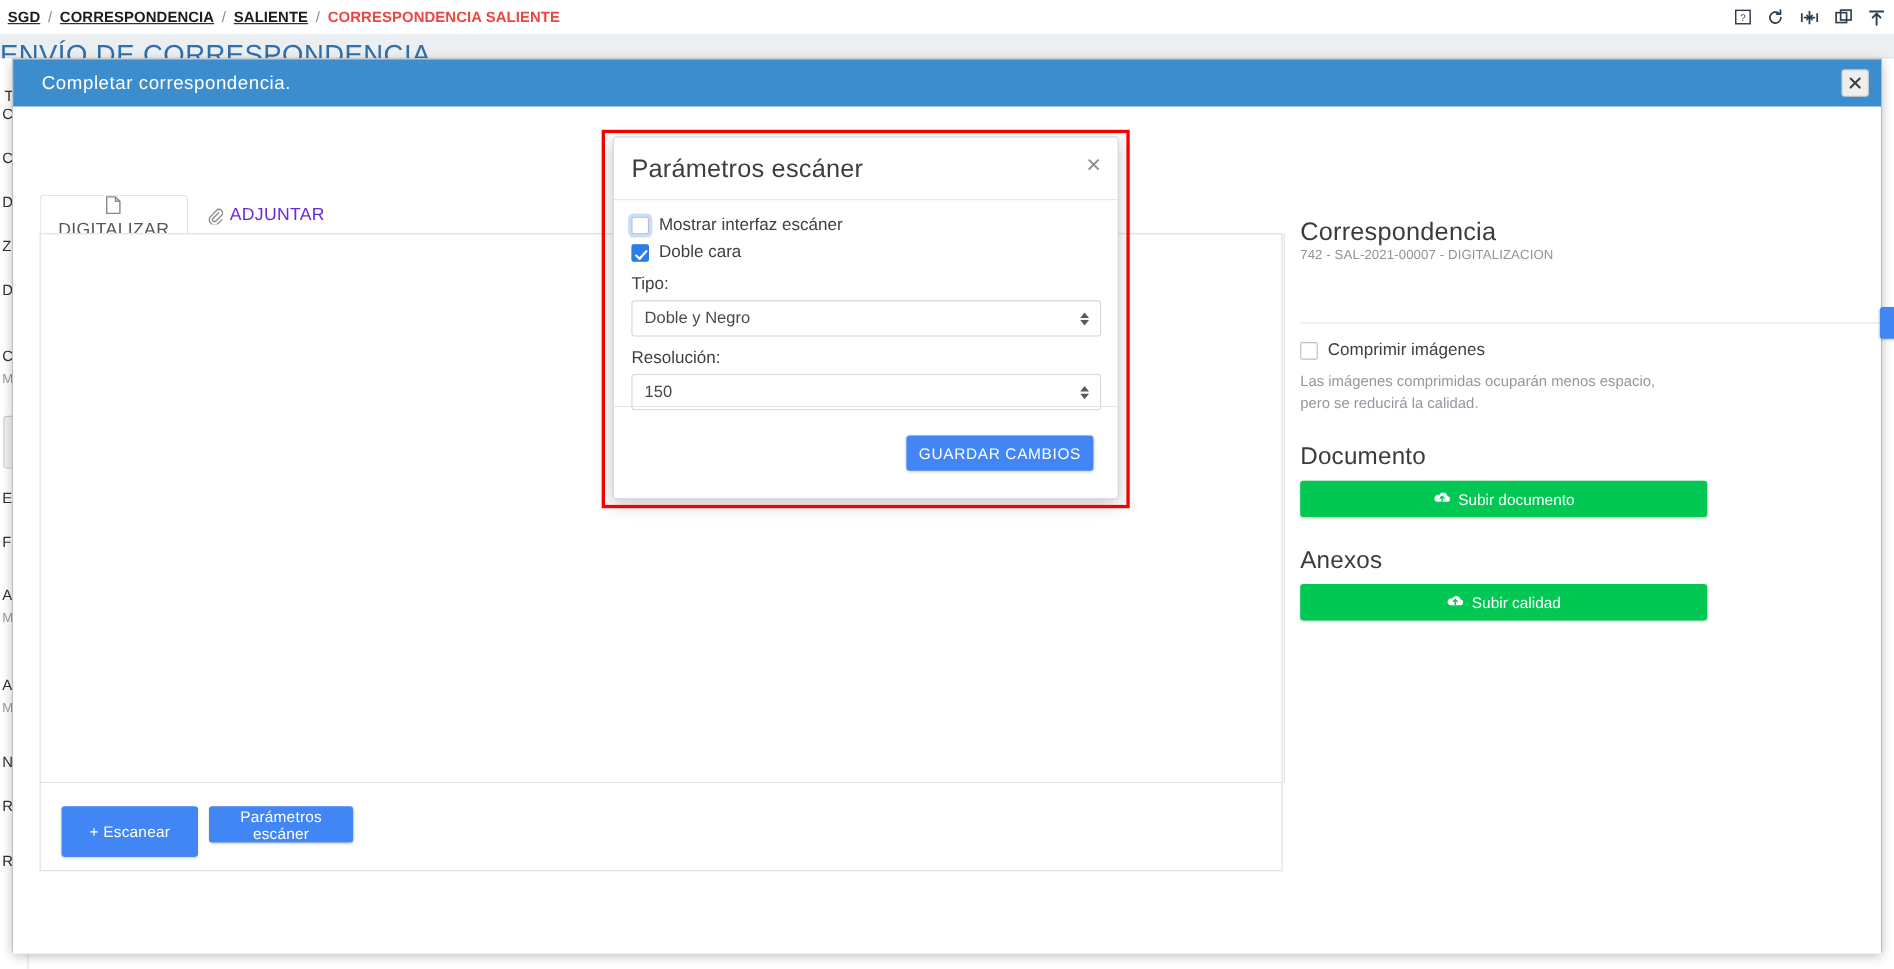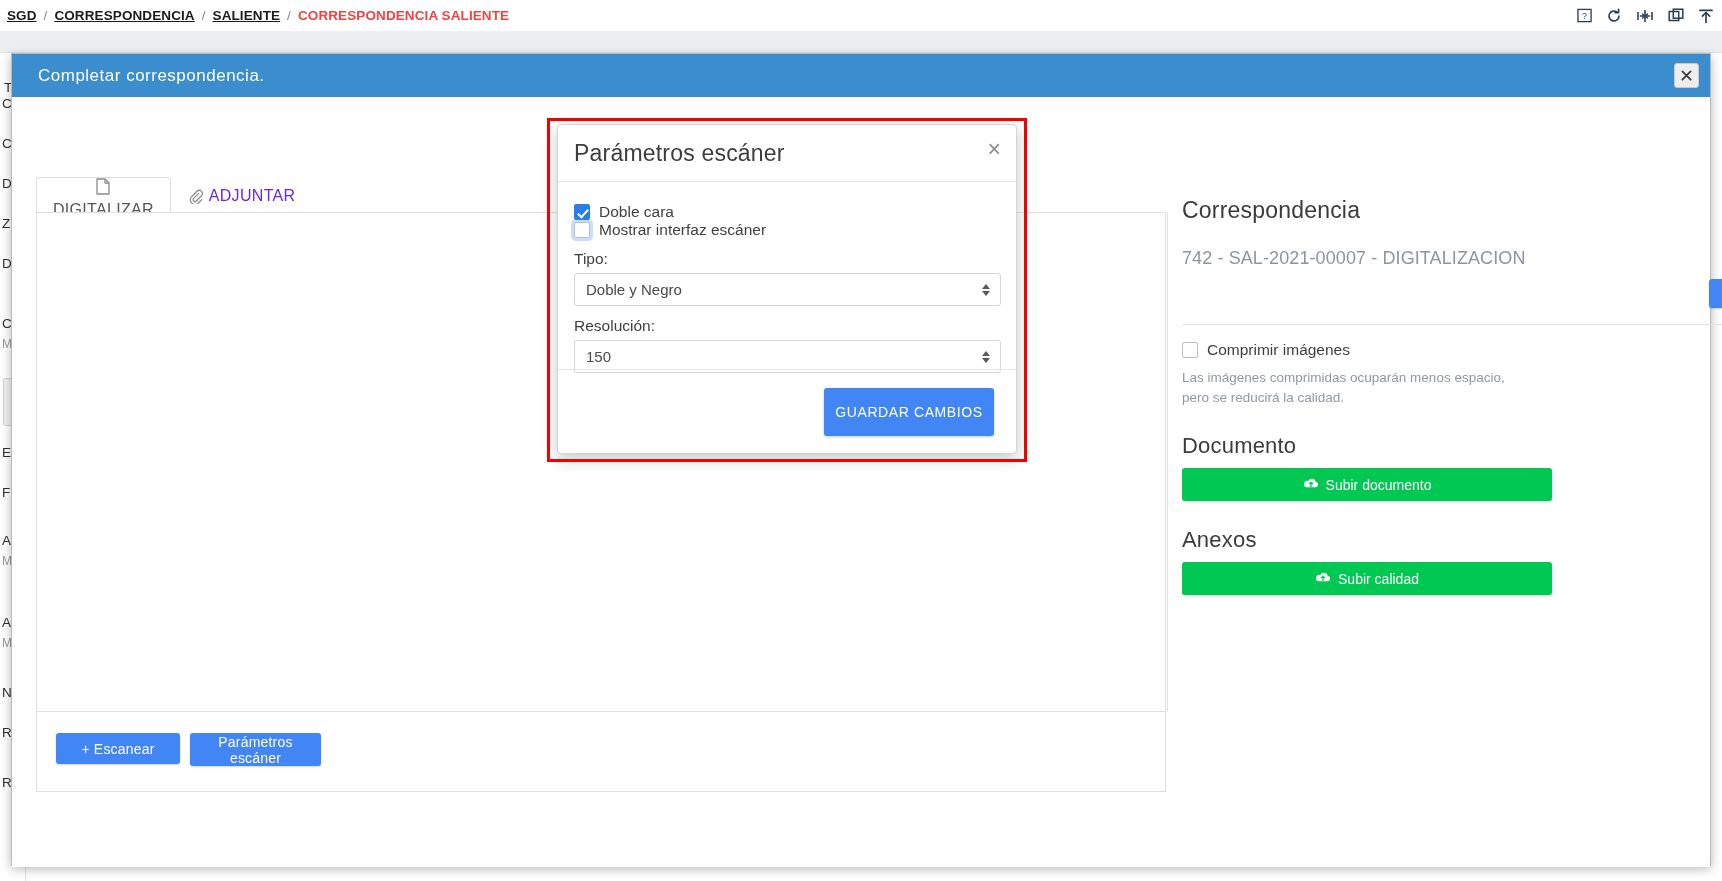--- a/index.html
+++ b/index.html
@@ -98,28 +98,28 @@
   .scan-footer {
     position: absolute; top: 615px; left: 24px; width: 1130px; height: 80px;
     background: #ffffff; border: 1px solid #dedede; border-top: none;
   }
   .btn-blue {
     background: #4285f4; color: #fff; border: none; border-radius: 3px;
     font-size: 14px; font-family: "Liberation Sans", sans-serif;
     cursor: pointer; letter-spacing: .2px;
     box-shadow: 0 1px 2px rgba(0,0,0,.18);
   }
-  .btn-escanear { position: absolute; left: 19px; top: 21px; width: 124px; height: 31px; text-align: center; }
+  .btn-escanear { position: absolute; left: 19px; top: 21px; width: 124px; height: 46px; text-align: center; }
   .btn-params   { position: absolute; left: 153px; top: 21px; width: 131px; height: 33px; }
 
   
   .right-sep { position: absolute; top: 115px; left: 1155px; width: 1px; height: 500px; background: #e2e2e2; }
   .right-col { position: absolute; top: 100px; left: 1170px; width: 400px; }
   .rc-title { font-size: 23px; color: #3b3b3b; font-weight: 400; margin: 0; letter-spacing: .2px; }
-  .rc-sub   { font-size: 18px; color: #8d959c; margin-top: 24px; letter-spacing: .1px; }
+  .rc-sub   { font-size: 12px; color: #8d959c; margin-top: 0; letter-spacing: .1px; }
   .btn-sticker {
     position: absolute; right: -230px; top: 82px; width: 103px; height: 29px;
     font-size: 13px;
   }
   .rc-hr { margin-top: 55px; border-top: 1px solid #e4e4e4; width: 666px; }
 
   .cb-row { display: flex; align-items: center; gap: 9px; margin-top: 16px; }
   .cb {
     width: 16px; height: 16px; border: 1px solid #b9bfc4; border-radius: 2px;
     background: #fff; flex: none; cursor: pointer;
@@ -176,21 +176,21 @@
   }
   .sel .arrows i { display: block; width: 0; height: 0; border-left: 4px solid transparent; border-right: 4px solid transparent; }
   .sel .arrows i.up { border-bottom: 5px solid #5a5a5a; }
   .sel .arrows i.dn { border-top: 5px solid #5a5a5a; }
   .sdlg-foot {
     position: absolute; left: 0; bottom: 0; width: 100%; height: 84px;
     border-top: 1px solid #e5e5e5;
     display: flex; align-items: center; justify-content: flex-end; padding-right: 22px;
   }
   .btn-save {
-    width: 170px; height: 48px; background: #4285f4; color: #fff; border: none;
+    width: 170px; height: 32px; background: #4285f4; color: #fff; border: none;
     border-radius: 3px; font-size: 14px; letter-spacing: .6px; cursor: pointer;
     font-family: "Liberation Sans", sans-serif;
     box-shadow: 0 1px 3px rgba(0,0,0,.2);
   }
   .cbx-wrap { margin-top: 2px; }
 </style>
 </head>
 <body>
 
 <div class="app">
@@ -238,20 +238,21 @@
         <svg width="16" height="16" viewBox="0 0 16 16">
             <line x1="2" y1="2.4" x2="14" y2="2.4" stroke="#2c3e50" stroke-width="1.7" stroke-linecap="round"></line>
             <line x1="8" y1="4.5" x2="8" y2="14.5" stroke="#2c3e50" stroke-width="1.7" stroke-linecap="round"></line>
             <path d="M4.4 8.1 8 4.5l3.6 3.6" fill="none" stroke="#2c3e50" stroke-width="1.7" stroke-linecap="round" stroke-linejoin="round"></path>
           </svg>
       </span>
     </div>
   </div>
 
   <div class="page-head"></div>
+  <div class="page-title">ENVÍO DE CORRESPONDENCIA</div>
 
   <div class="left-strip">
     <div class="row" style="top:43px;">C</div>
     <div class="row" style="top:83px;">C</div>
     <div class="row" style="top:123px;">D</div>
     <div class="row" style="top:163px;">Z</div>
     <div class="row" style="top:203px;">D</div>
     <div class="row" style="top:263px;">C</div>
     <div class="row sub" style="top:284px;">M</div>
     <div class="scrollthumb" style="top:325px; height:48px;"></div>
@@ -349,28 +350,28 @@
     </div>
   </div>
 
   <div class="sdlg">
     <div class="sdlg-head">
       <span class="sdlg-title">Parámetros escáner</span>
       <span class="sdlg-x">×</span>
     </div>
 
     <div class="sdlg-body">
+      <div class="cb-row cbx-wrap" style="margin-top:0;">
+        <span class="cb focusring"></span>
+        <span class="cb-label">Mostrar interfaz escáner</span>
+      </div>
+
       <div class="cb-row" style="margin-top:7px;">
         <span class="cb checked"></span>
         <span class="cb-label">Doble cara</span>
-      </div>
-
-      <div class="cb-row cbx-wrap" style="margin-top:0;">
-        <span class="cb focusring"></span>
-        <span class="cb-label">Mostrar interfaz escáner</span>
       </div>
 
       <div class="fld-label">Tipo:</div>
       <div class="sel">
         <span>Doble y Negro</span>
         <span class="arrows">
             <i class="up"></i>
             <i class="dn"></i>
           </span>
       </div>

